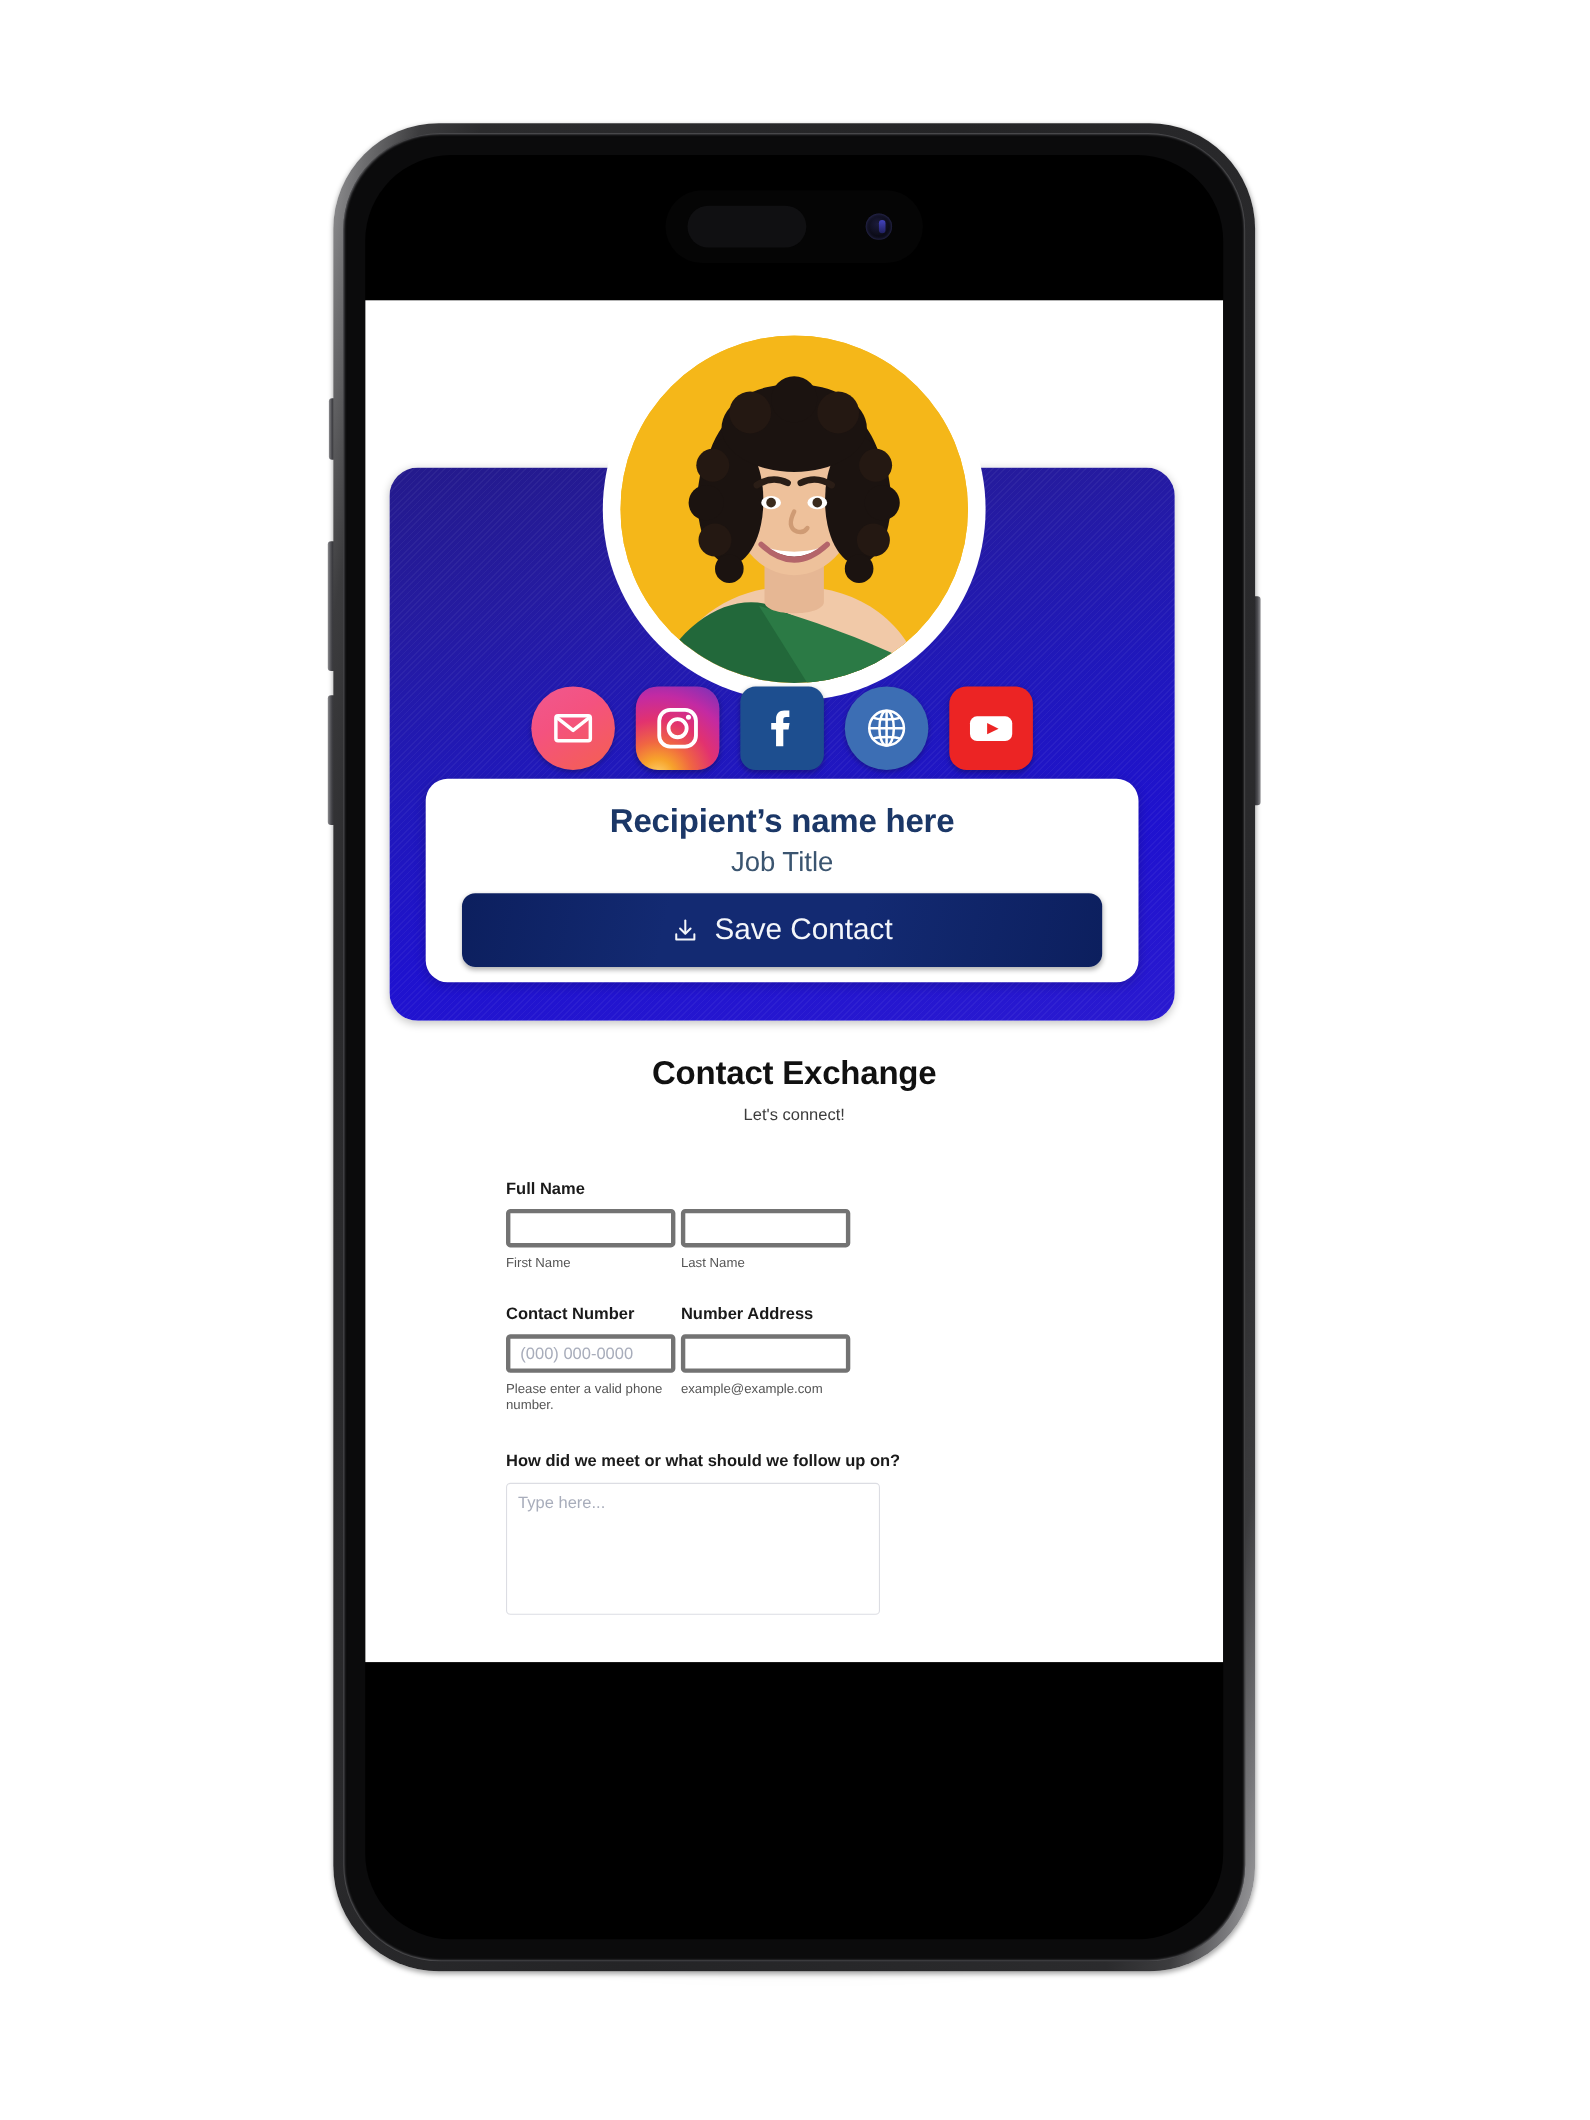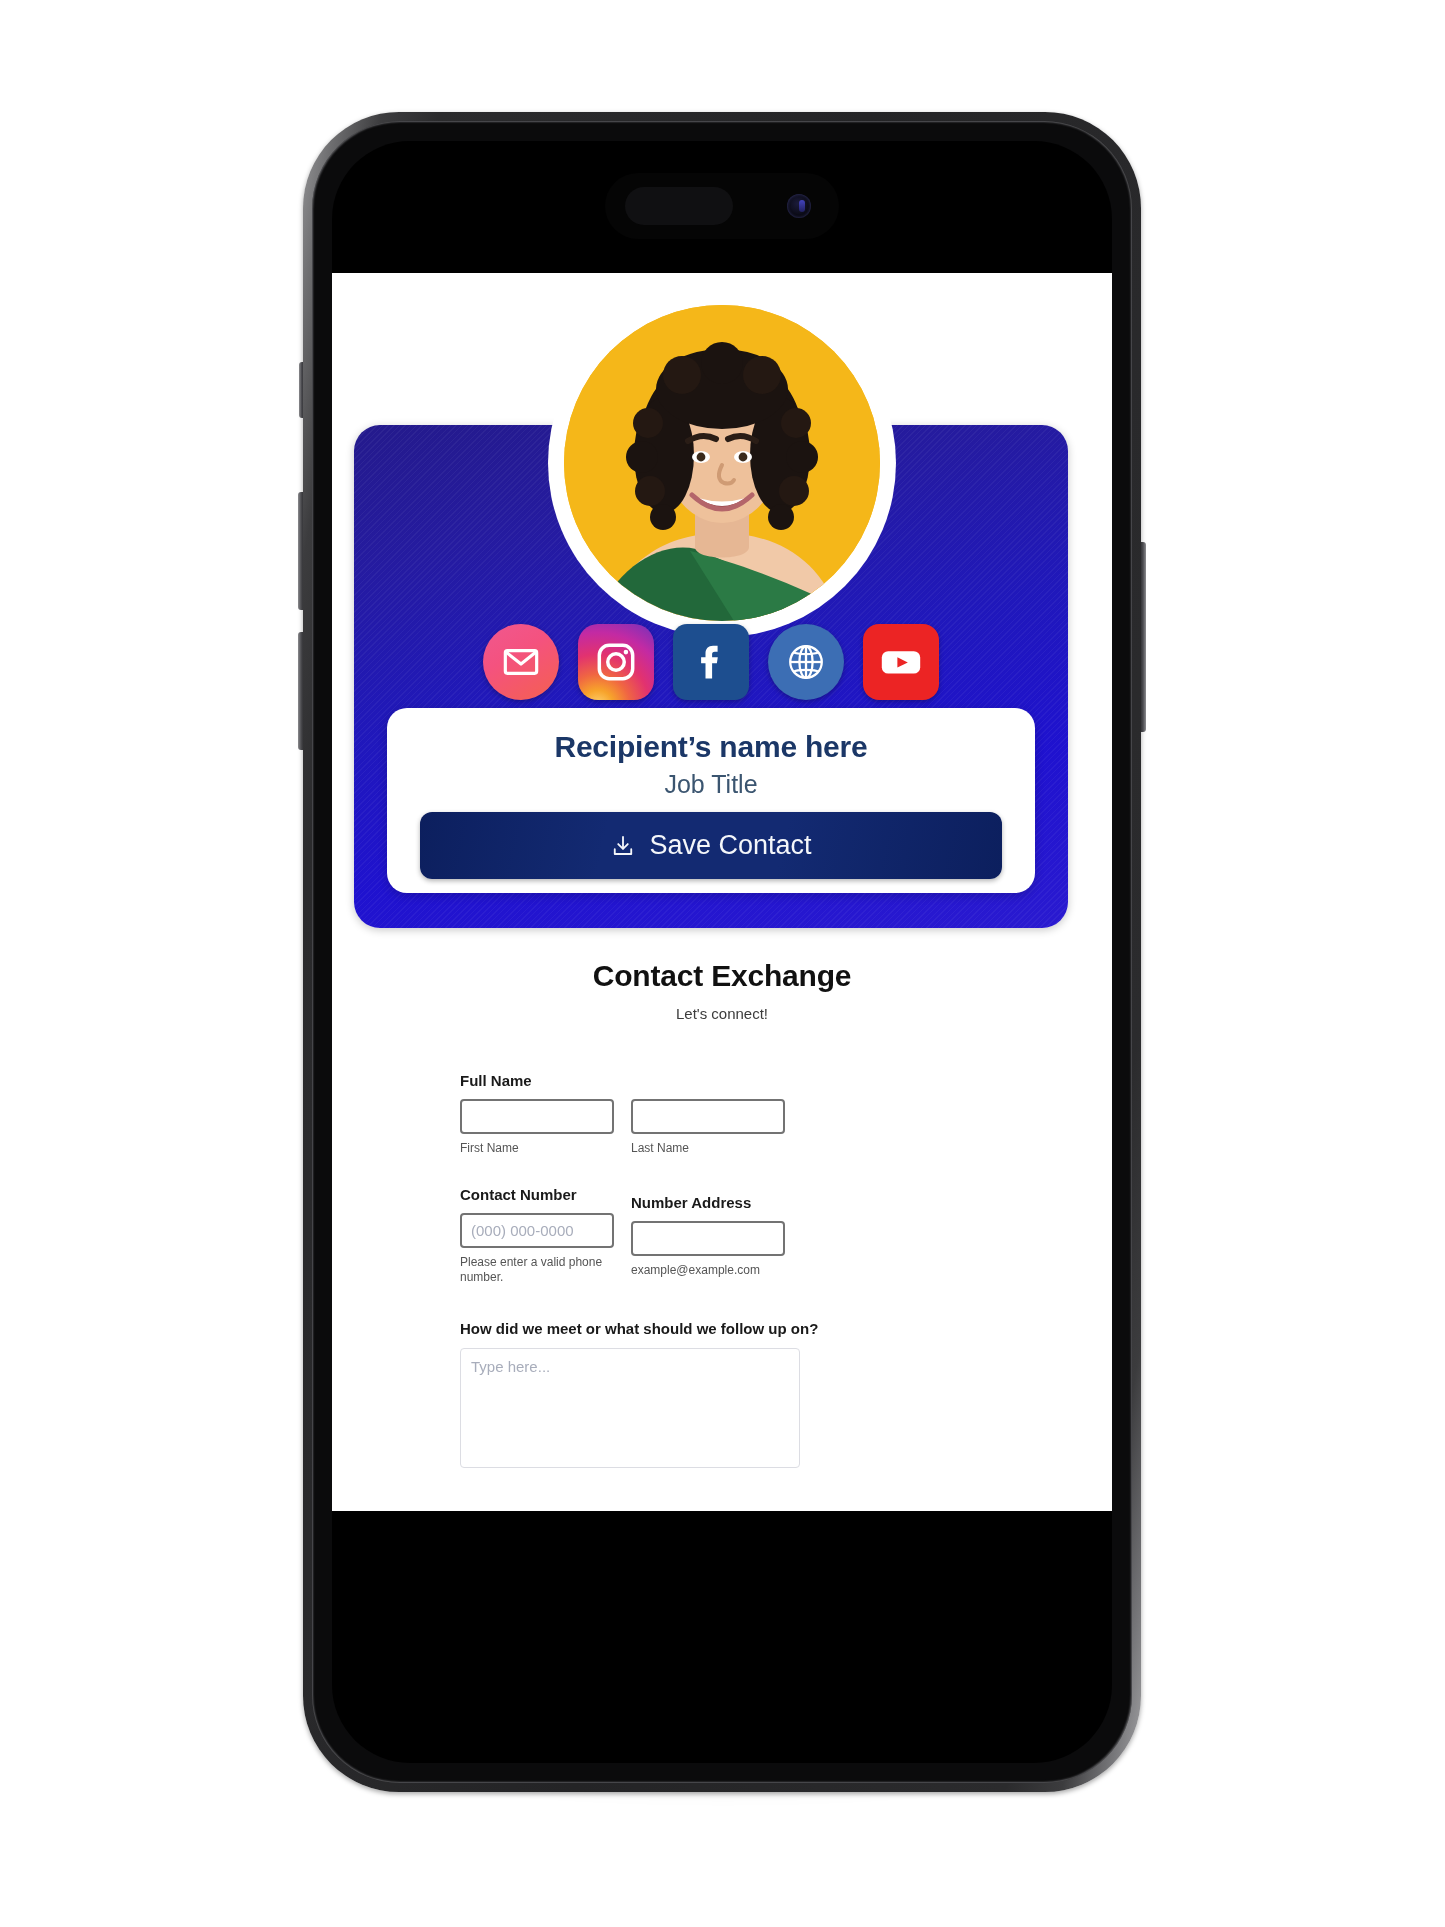--- a/index.html
+++ b/index.html
@@ -268,34 +268,33 @@
   .sub-label {
     font-size: 12px;
     color: #555555;
     margin-top: 7px;
     line-height: 1.25;
   }
   .text-input {
     box-sizing: border-box;
     width: 100%;
     height: 35px;
-    border: 2px solid #737373;
+    border: 4px solid #737373;
     border-radius: 4px;
     background: #ffffff;
     font-family: "Liberation Sans", sans-serif;
     font-size: 15px;
     color: #222;
     padding: 0 9px;
     outline: none;
   }
   .text-input::placeholder { color: #a8adbb; }
   .row-two {
     display: flex;
-    gap: 17px;
-    align-items: center;
+    gap: 5px;
   }
   .col-name { width: 154px; }
   .col-half { width: 154px; }
   #contact-row { margin-top: 30px; }
   #followup-block { margin-top: 35px; }
   #followup-label {
     font-size: 15px;
     font-weight: bold;
     color: #1a1a1a;
     margin-bottom: 11px;

